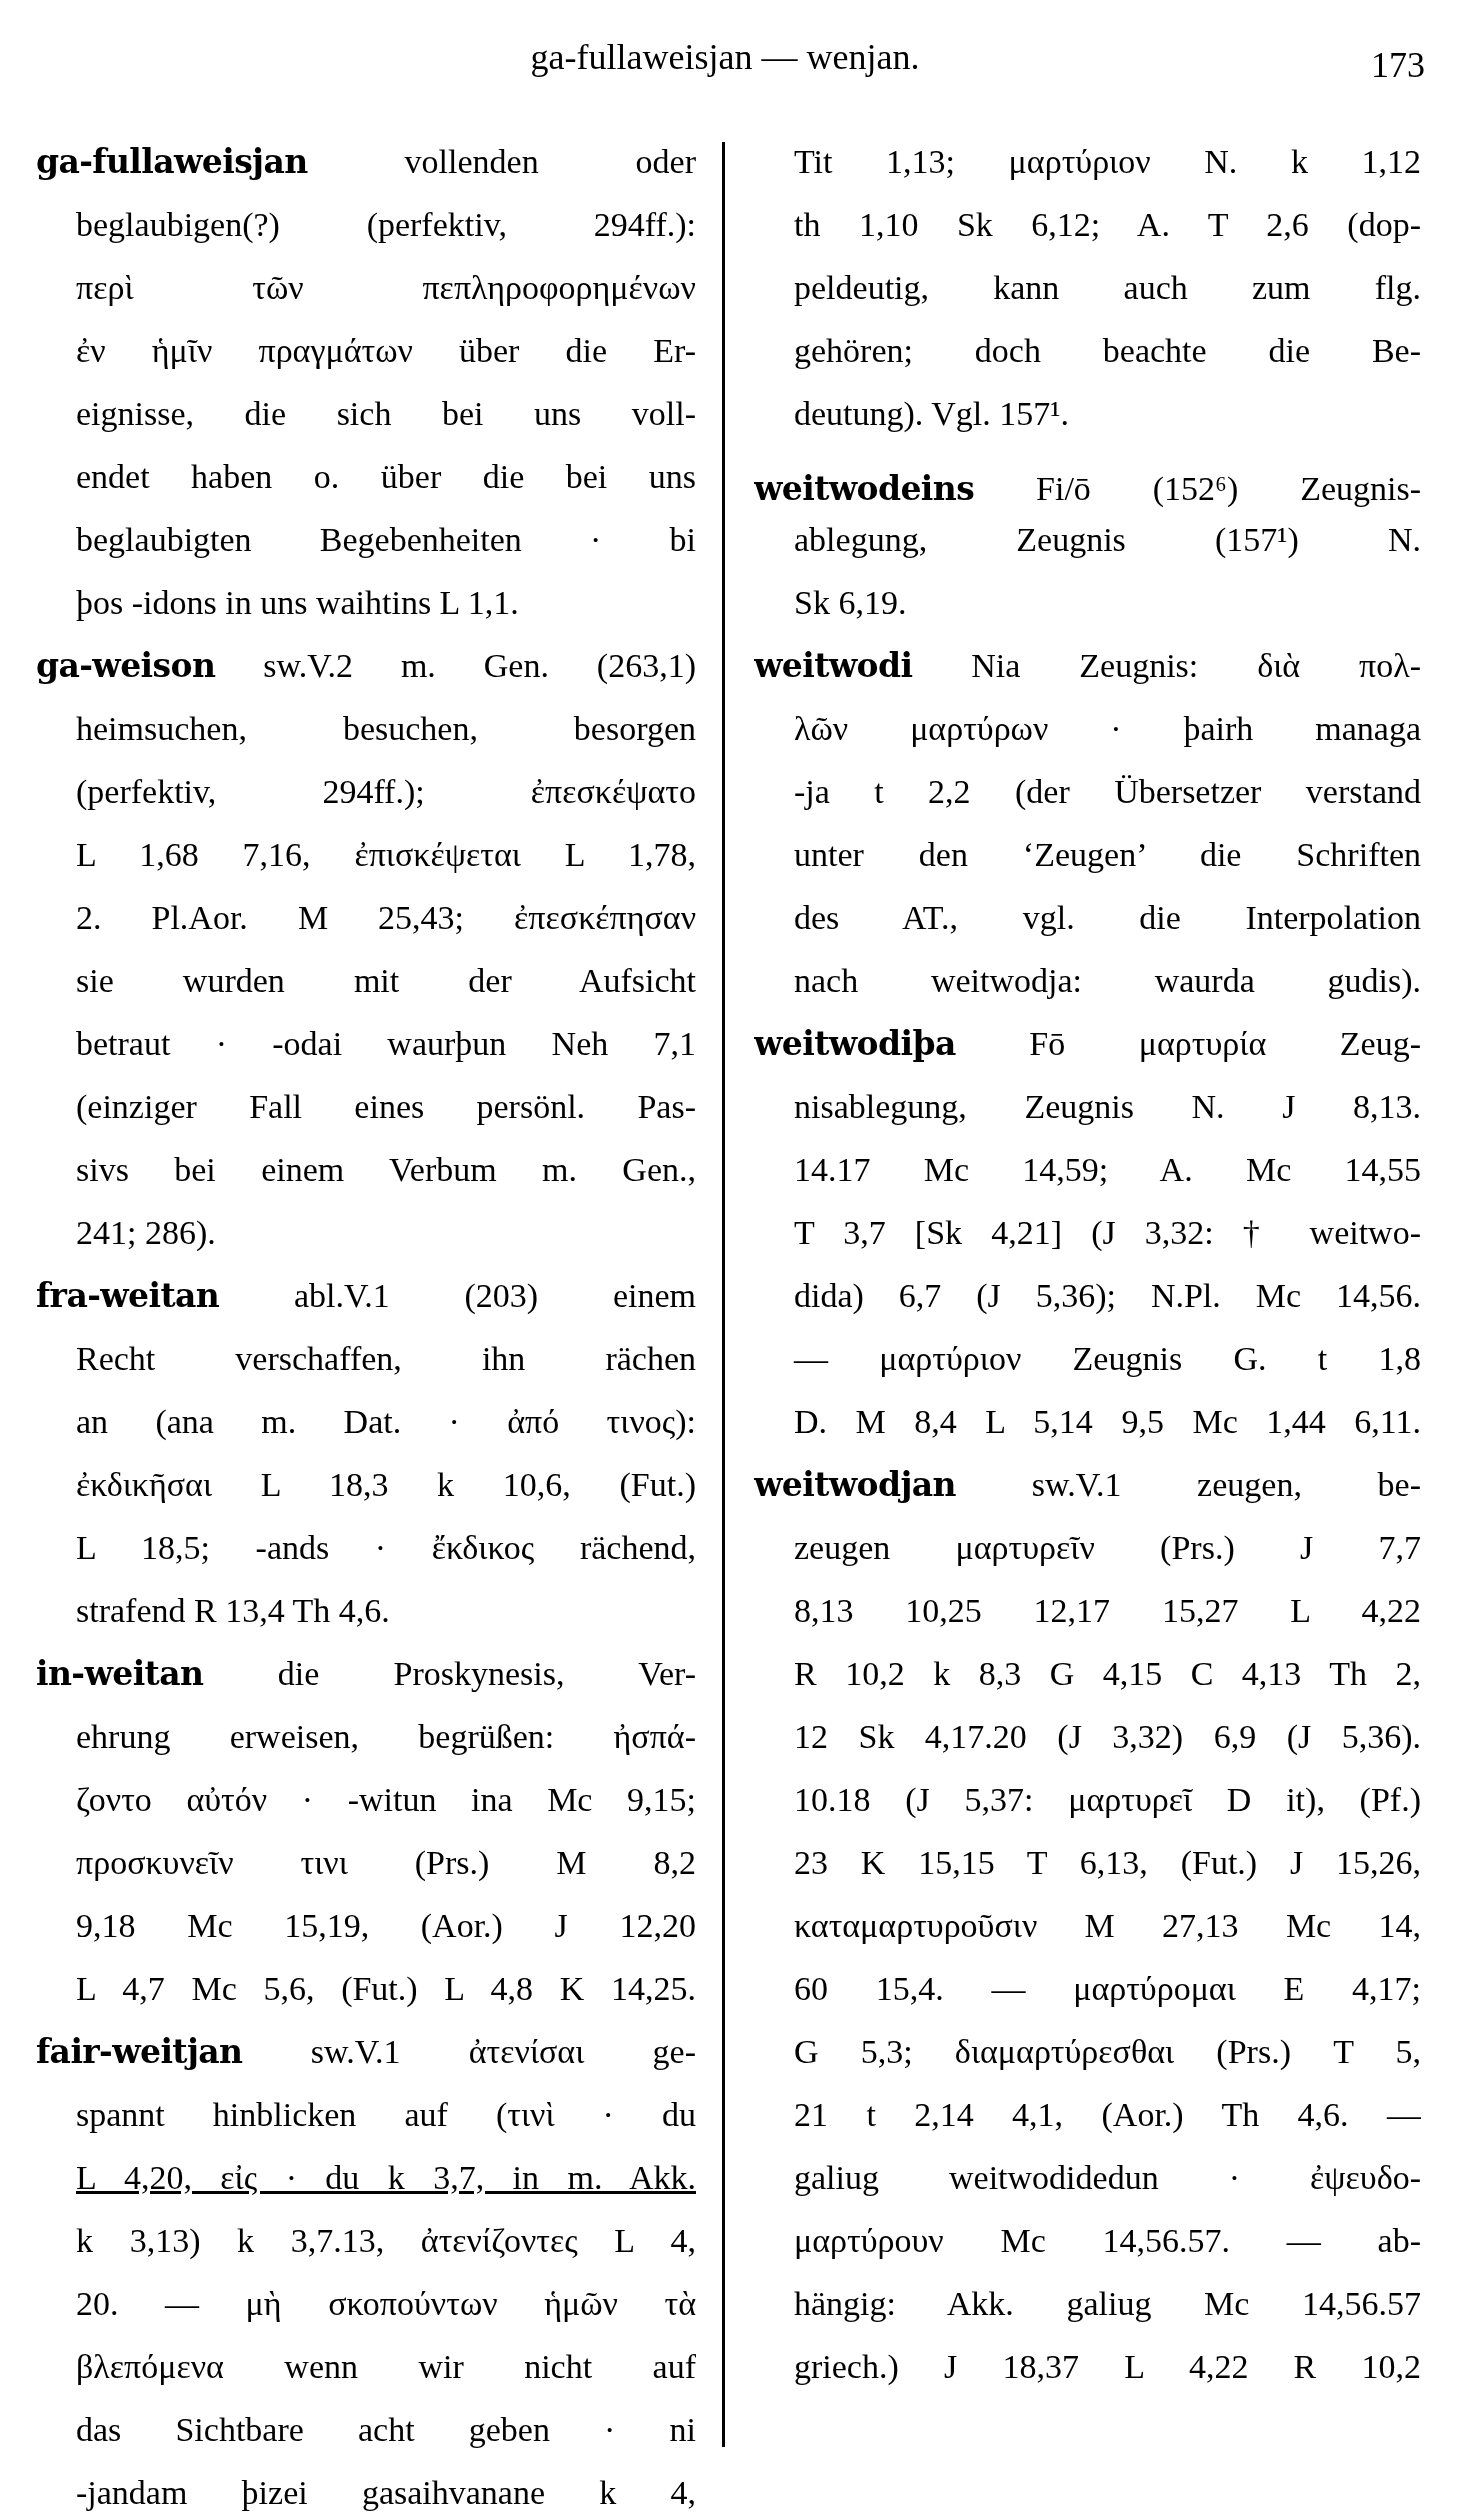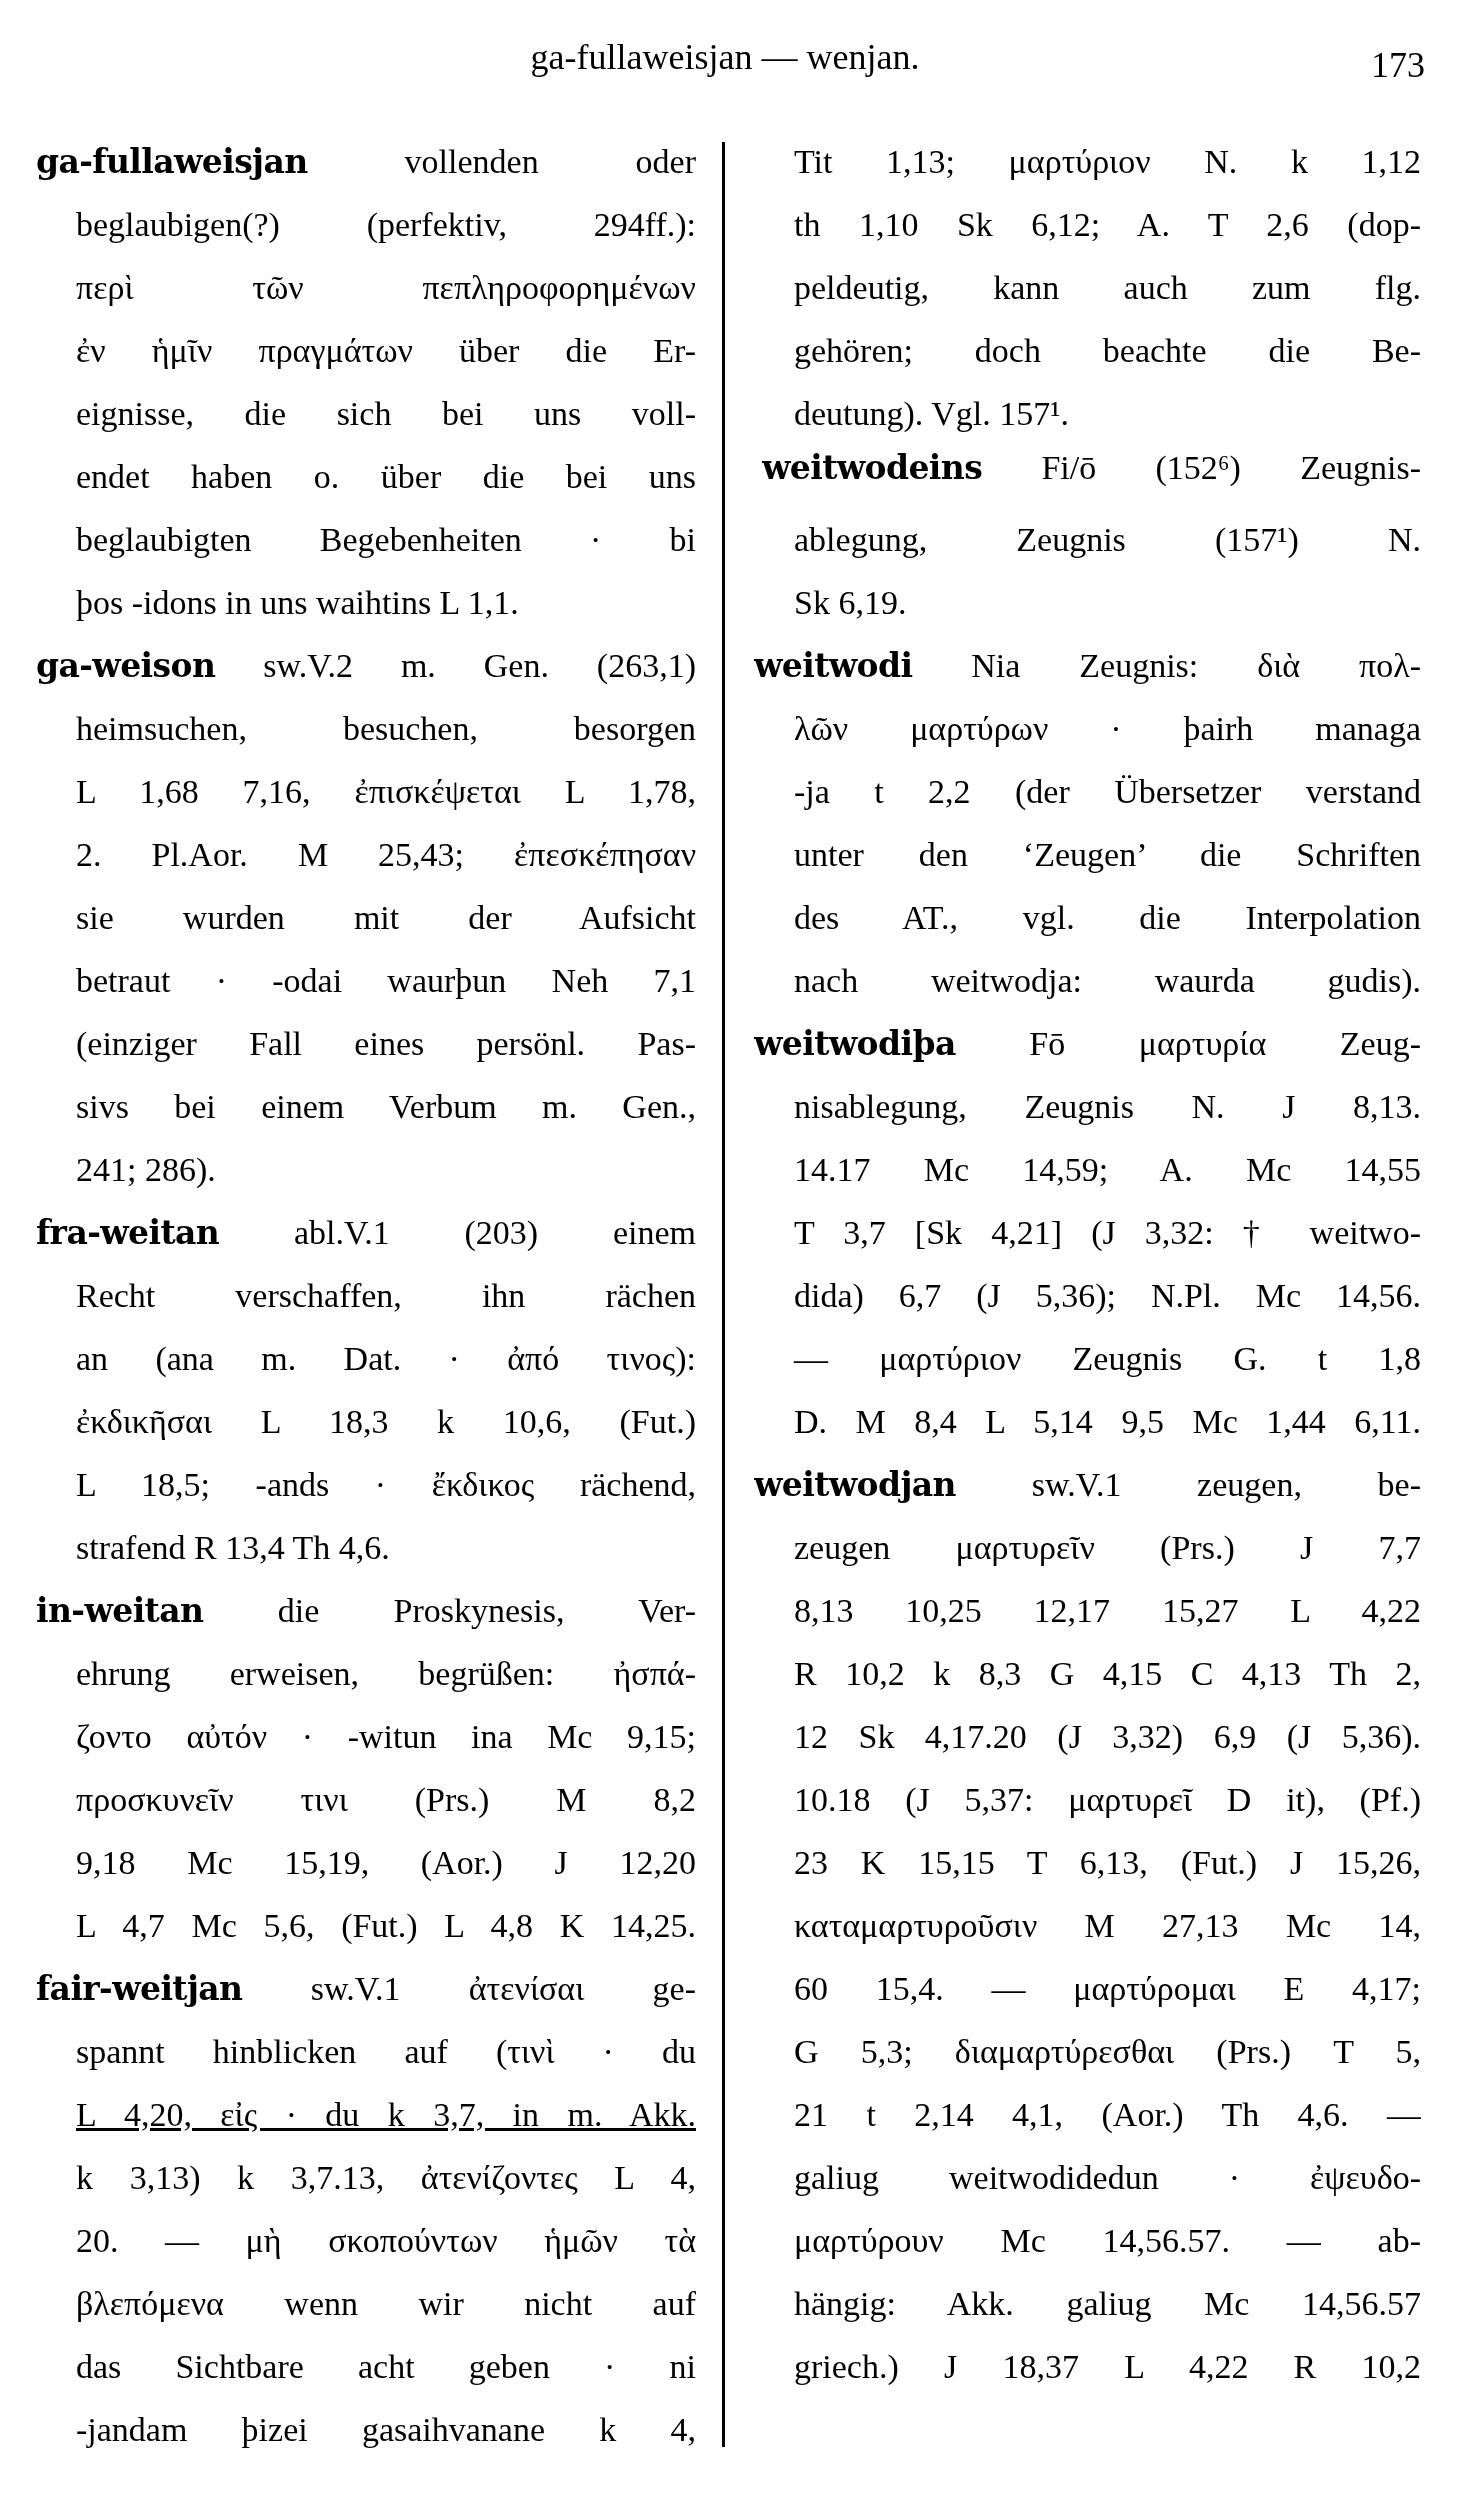--- a/index.html
+++ b/index.html
@@ -54,20 +54,21 @@
     <div class="line" style="height: 63px; line-height: 63px;"><span class="hw">ga-fullaweisjan</span><span> vollenden oder</span></div>
     <div class="line indent" style="height: 63px; line-height: 63px;"><span>beglaubigen(?) (perfektiv, 294ff.):</span></div>
     <div class="line indent" style="height: 63px; line-height: 63px;"><span>περὶ τῶν πεπληροφορημένων</span></div>
     <div class="line indent" style="height: 63px; line-height: 63px;"><span>ἐν ἡμῖν πραγμάτων über die Er-</span></div>
     <div class="line indent" style="height: 63px; line-height: 63px;"><span>eignisse, die sich bei uns voll-</span></div>
     <div class="line indent" style="height: 63px; line-height: 63px;"><span>endet haben o. über die bei uns</span></div>
     <div class="line indent" style="height: 63px; line-height: 63px;"><span>beglaubigten Begebenheiten · bi</span></div>
     <div class="line indent last" style="height: 63px; line-height: 63px;"><span>þos -idons in uns waihtins L 1,1.</span></div>
     <div class="line" style="height: 63px; line-height: 63px;"><span class="hw">ga-weison</span><span> sw.V.2 m. Gen. (263,1)</span></div>
     <div class="line indent" style="height: 63px; line-height: 63px;"><span>heimsuchen, besuchen, besorgen</span></div>
+    <div class="line indent" style="height: 63px; line-height: 63px;"><span>(perfektiv, 294ff.); ἐπεσκέψατο</span></div>
     <div class="line indent" style="height: 63px; line-height: 63px;"><span>L 1,68 7,16, ἐπισκέψεται L 1,78,</span></div>
     <div class="line indent" style="height: 63px; line-height: 63px;"><span>2. Pl.Aor. M 25,43; ἐπεσκέπησαν</span></div>
     <div class="line indent" style="height: 63px; line-height: 63px;"><span>sie wurden mit der Aufsicht</span></div>
     <div class="line indent" style="height: 63px; line-height: 63px;"><span>betraut · -odai waurþun Neh 7,1</span></div>
     <div class="line indent" style="height: 63px; line-height: 63px;"><span>(einziger Fall eines persönl. Pas-</span></div>
     <div class="line indent" style="height: 63px; line-height: 63px;"><span>sivs bei einem Verbum m. Gen.,</span></div>
     <div class="line indent last" style="height: 63px; line-height: 63px;"><span>241; 286).</span></div>
     <div class="line" style="height: 63px; line-height: 63px;"><span class="hw">fra-weitan</span><span> abl.V.1 (203) einem</span></div>
     <div class="line indent" style="height: 63px; line-height: 63px;"><span>Recht verschaffen, ihn rächen</span></div>
     <div class="line indent" style="height: 63px; line-height: 63px;"><span>an (ana m. Dat. · ἀπό τινος):</span></div>
@@ -88,21 +89,21 @@
     <div class="line indent" style="height: 63px; line-height: 63px;"><span>βλεπόμενα wenn wir nicht auf</span></div>
     <div class="line indent" style="height: 63px; line-height: 63px;"><span>das Sichtbare acht geben · ni</span></div>
     <div class="line indent" style="height: 63px; line-height: 63px;"><span>-jandam þizei gasaihvanane k 4,</span></div>
   </div>
 <div class="column col-right" id="col1">
     <div class="line indent" style="height: 63px; line-height: 63px;"><span>Tit 1,13; μαρτύριον N. k 1,12</span></div>
     <div class="line indent" style="height: 63px; line-height: 63px;"><span>th 1,10 Sk 6,12; A. T 2,6 (dop-</span></div>
     <div class="line indent" style="height: 63px; line-height: 63px;"><span>peldeutig, kann auch zum flg.</span></div>
     <div class="line indent" style="height: 63px; line-height: 63px;"><span>gehören; doch beachte die Be-</span></div>
     <div class="line indent last" style="height: 63px; line-height: 63px;"><span>deutung). Vgl. 157¹.</span></div>
-    <div class="line" style="height: 63px; line-height: 46px; margin-left: 8px;"><span class="hw">weitwodeins</span><span> Fi/ō (152⁶) Zeugnis-</span></div>
+    <div class="line" style="height: 63px; line-height: 88px;"><span class="hw">weitwodeins</span><span> Fi/ō (152⁶) Zeugnis-</span></div>
     <div class="line indent" style="height: 63px; line-height: 63px;"><span>ablegung, Zeugnis (157¹) N.</span></div>
     <div class="line indent last" style="height: 63px; line-height: 63px;"><span>Sk 6,19.</span></div>
     <div class="line" style="height: 63px; line-height: 63px;"><span class="hw">weitwodi</span><span> Nia Zeugnis: διὰ πολ-</span></div>
     <div class="line indent" style="height: 63px; line-height: 63px;"><span>λῶν μαρτύρων · þairh managa</span></div>
     <div class="line indent" style="height: 63px; line-height: 63px;"><span>-ja t 2,2 (der Übersetzer verstand</span></div>
     <div class="line indent" style="height: 63px; line-height: 63px;"><span>unter den ‘Zeugen’ die Schriften</span></div>
     <div class="line indent" style="height: 63px; line-height: 63px;"><span>des AT., vgl. die Interpolation</span></div>
     <div class="line indent" style="height: 63px; line-height: 63px;"><span>nach weitwodja: waurda gudis).</span></div>
     <div class="line" style="height: 63px; line-height: 63px;"><span class="hw">weitwodiþa</span><span> Fō μαρτυρία Zeug-</span></div>
     <div class="line indent" style="height: 63px; line-height: 63px;"><span>nisablegung, Zeugnis N. J 8,13.</span></div>

